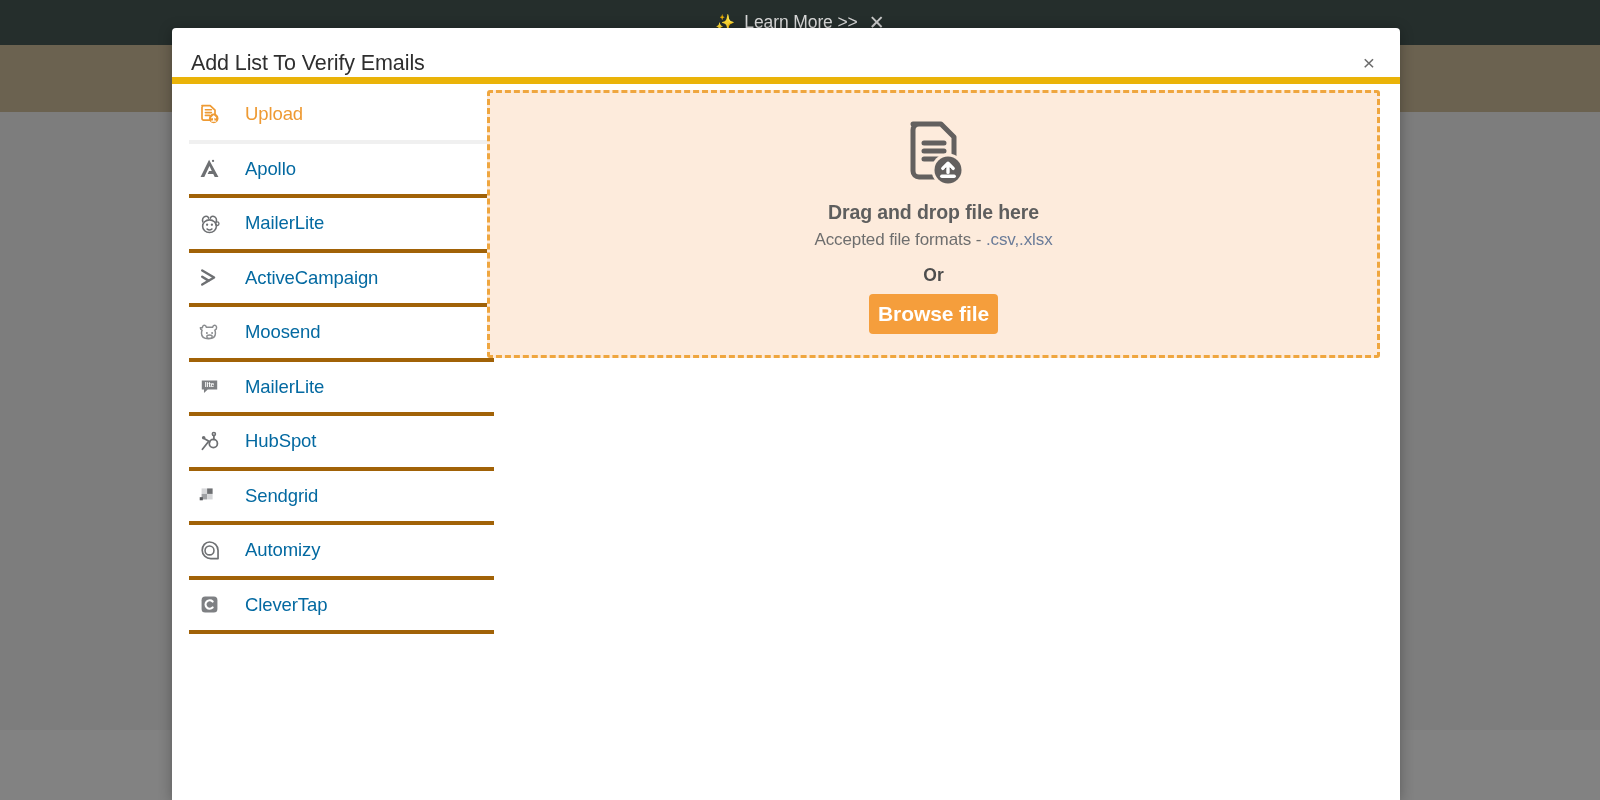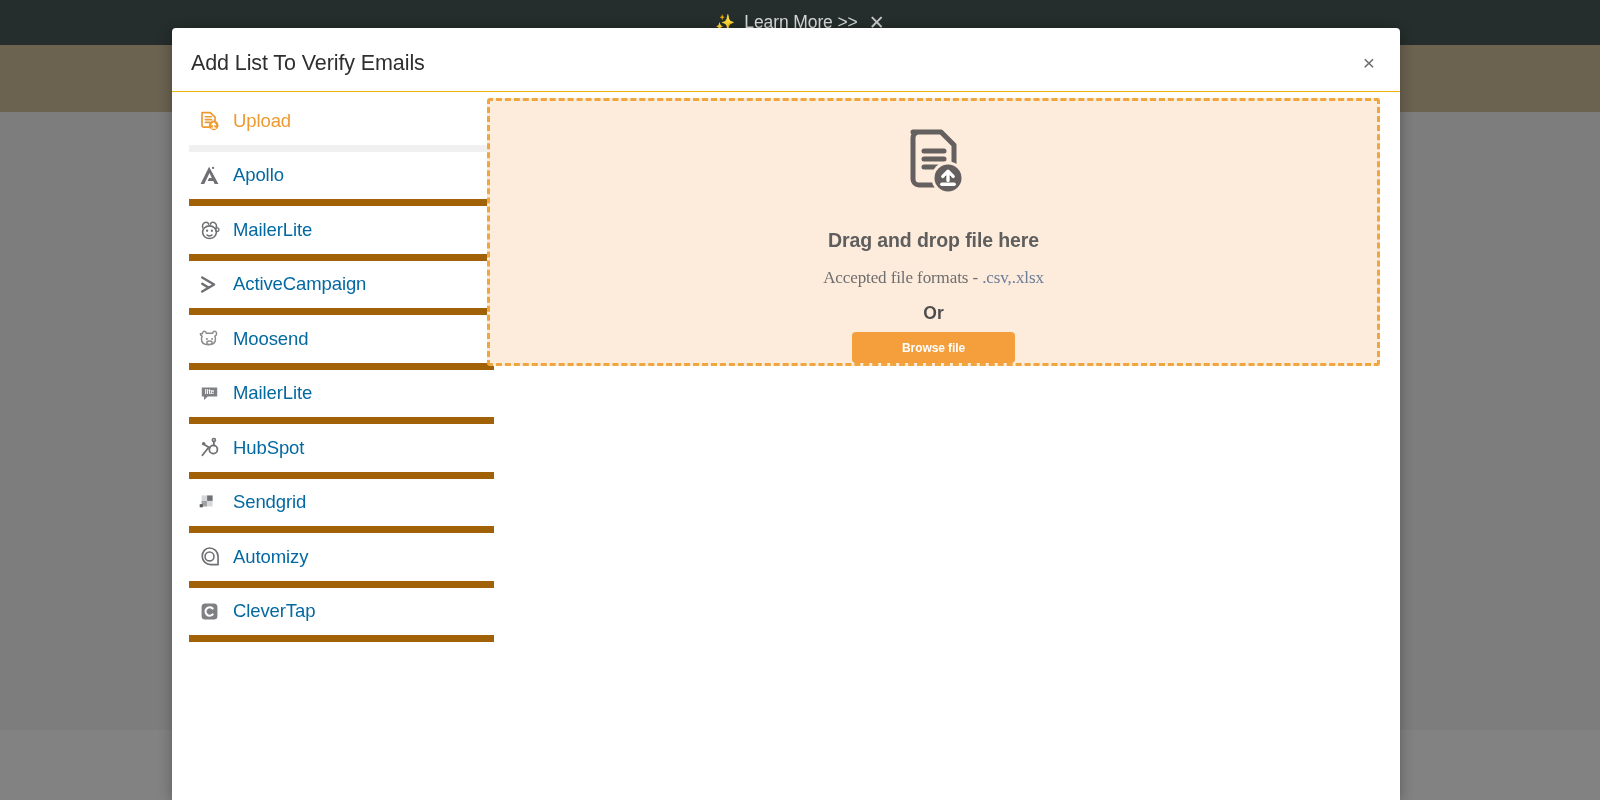--- a/index.html
+++ b/index.html
@@ -87,22 +87,22 @@
     top: 28px;
     width: 1228px;
     height: 772px;
     background: #FFFFFF;
     border-radius: 4px 4px 0 0;
     box-shadow: 0 2px 14px rgba(0,0,0,0.30);
     overflow: hidden;
   }
   #modal-header {
     position: relative;
-    height: 64px;
-    border-bottom: 1px solid #eab308;
+    height: 56px;
+    border-bottom: 7px solid #eab308;
   }
   #modal-title {
     position: absolute;
     left: 19px;
     top: 23px;
     font-size: 21.5px;
     color: #2F2F2F;
     font-weight: normal;
     letter-spacing: -0.1px;
   }
@@ -130,24 +130,24 @@
   #provider-list {
     position: absolute;
     left: 17px;
     top: 5px;
     width: 305px;
   }
   .provider-item {
     position: relative;
     display: flex;
     align-items: center;
-    gap: 11px;
+    gap: 23px;
     height: 54.5px;
     padding-left: 7px;
-    border-bottom: 7px solid #a16207;
+    border-bottom: 4px solid #a16207;
     cursor: pointer;
     background: none;
     border-left: none;
     border-right: none;
     border-top: none;
     width: 100%;
     text-align: left;
     font-family: "Liberation Sans", sans-serif;
   }
   .provider-item .p-icon {
@@ -187,47 +187,46 @@
     background: #FDEBDC;
     border: 3px dashed #EFA63F;
     border-radius: 3px;
     display: flex;
     flex-direction: column;
     align-items: center;
     cursor: pointer;
   }
   #dropzone-icon { margin-top: 24px; }
   #dropzone-title {
-    margin-top: 24px;
+    margin-top: 4px;
     font-size: 19.5px;
     font-weight: bold;
     color: #5E5E5E;
     letter-spacing: -0.1px;
   }
   #dropzone-formats {
-    margin-top: 16px;
+    margin-top: 6px;
     font-size: 17px;
     color: #6E6E6E;
     letter-spacing: -0.1px;
-    font-family: Liberation Serif, serif;
   }
   #dropzone-formats .fmt-ext { color: #6B7C99; }
   #dropzone-or {
     margin-top: 15px;
     font-size: 17.5px;
     font-weight: bold;
     color: #4D4D4D;
   }
   #browse-button {
     margin-top: 8px;
-    width: 163px;
+    width: 129px;
     height: 40px;
     background: #F59E3C;
     color: #FFFFFF;
-    font-size: 12px;
+    font-size: 21px;
     font-weight: bold;
     border: none;
     border-radius: 4px;
     cursor: pointer;
     font-family: "Liberation Sans", sans-serif;
     letter-spacing: -0.1px;
   }
 </style>
 </head>
 <body>

